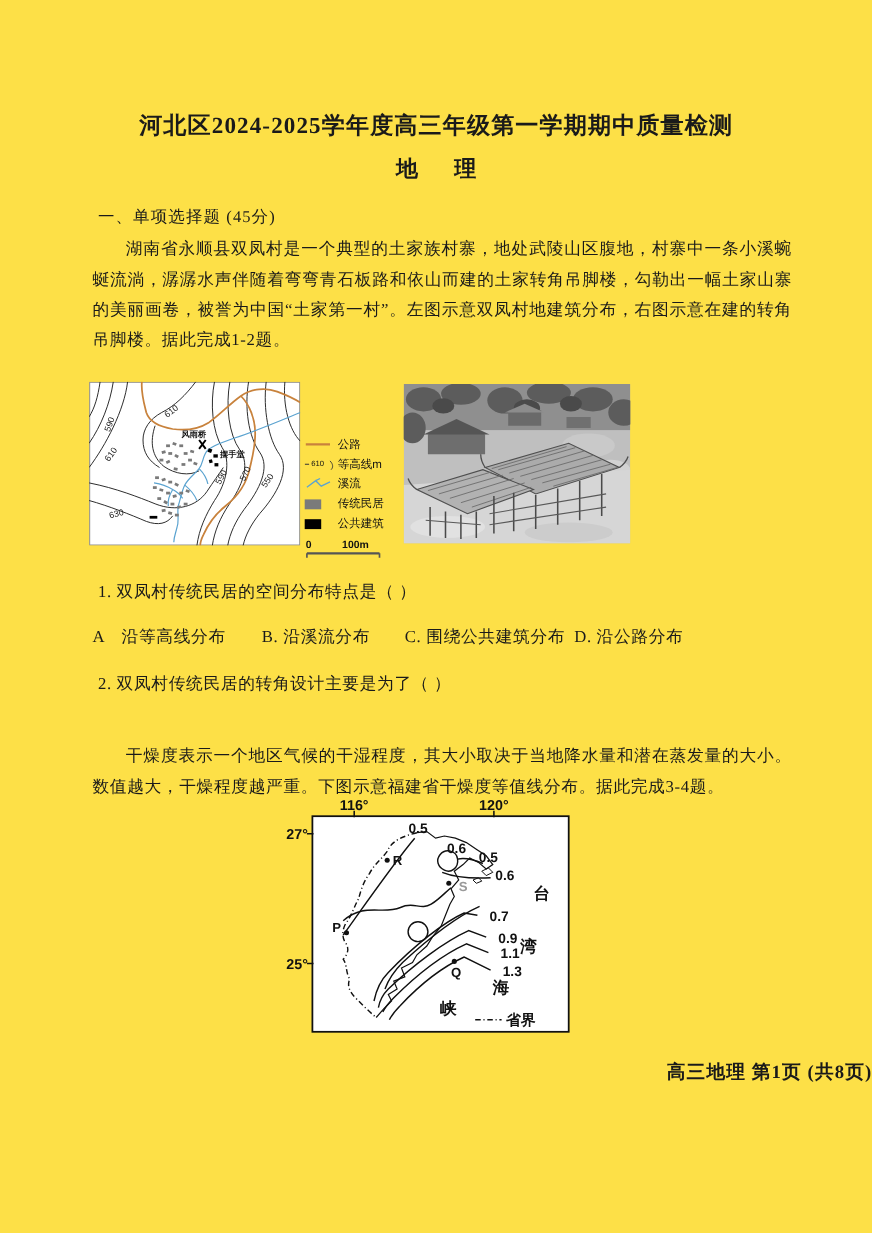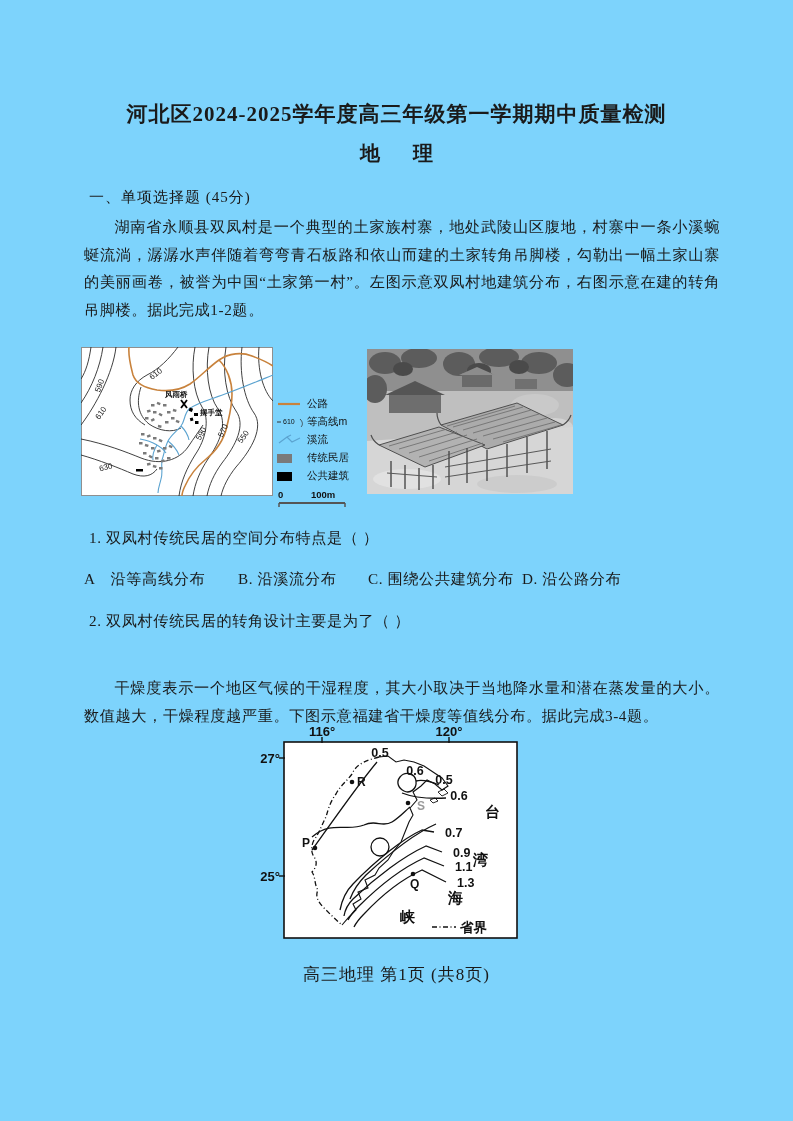--- a/index.html
+++ b/index.html
@@ -1,16 +1,16 @@
 <!DOCTYPE html>
 <html><head>
 <meta charset="utf-8">
 <style>
   html,body{margin:0;padding:0;background:#ffffff;}
-  .page{position:relative;width:793px;height:1121px;background:#7dd3fc;overflow:hidden;
+  .page{position:relative;width:793px;height:1121px;background:#fde047;overflow:hidden;
         font-family:"Liberation Serif","DejaVu Serif",serif;color:#1a1a1a;}
   .doc-title{position:absolute;top:100px;left:0;width:100%;text-align:center;
              font-size:21px;font-weight:bold;letter-spacing:1px;}
   .doc-subject{position:absolute;top:140px;left:0;width:100%;text-align:center;
                font-size:20px;font-weight:bold;letter-spacing:14px;text-indent:14px;}
   .section-head{position:absolute;top:188px;left:89px;font-size:15px;letter-spacing:1px;}
   .passage{position:absolute;left:84px;width:636px;font-size:15.2px;line-height:27.5px;
            text-align:justify;text-indent:2em;letter-spacing:0.6px;}
   #passage1{top:213px;}
   #passage2{top:674px;}
@@ -21,22 +21,22 @@
   .lg-sample{width:30px;display:flex;align-items:center;justify-content:flex-start;flex-shrink:0;}
   .sw-res{width:15px;height:9px;background:#7a7a7a;}
   .sw-pub{width:15px;height:9px;background:#000;}
   .q-line{position:absolute;left:89px;font-size:15.2px;letter-spacing:0.6px;}
   #q1-line{top:528px;} #q2-line{top:611px;}
   .opt-row{position:absolute;left:0;width:100%;height:24px;font-size:15.2px;letter-spacing:0.6px;}
   #q1-opts{top:569px;} #q2-opts{top:651px;}
   .opt{position:absolute;white-space:nowrap;}
   .opt.a{left:84px;text-align:center;} .opt.b{left:238px;} .opt.c{left:368px;} .opt.d{left:522px;text-align:right;}
   .fujian-wrap{position:absolute;left:252px;top:720px;text-align:right;}
-  .page-footer{position:absolute;top:963px;left:0;width:100%;text-align:center;
-               font-size:17px;font-weight:normal;letter-spacing:1px;}
+  .page-footer{position:absolute;top:963px;left:0;width:100%;text-align:right;
+               font-size:17px;font-weight:bold;letter-spacing:1px;}
   svg text{font-family:"Liberation Sans","DejaVu Sans",sans-serif;}
   svg .serifTxt{font-family:"Liberation Serif","DejaVu Serif",serif;}
 </style>
 </head>
 <body>
 
 <div class="page">
 
   <div class="doc-title">河北区2024-2025学年度高三年级第一学期期中质量检测</div>
   <div class="doc-subject">地 理</div>

